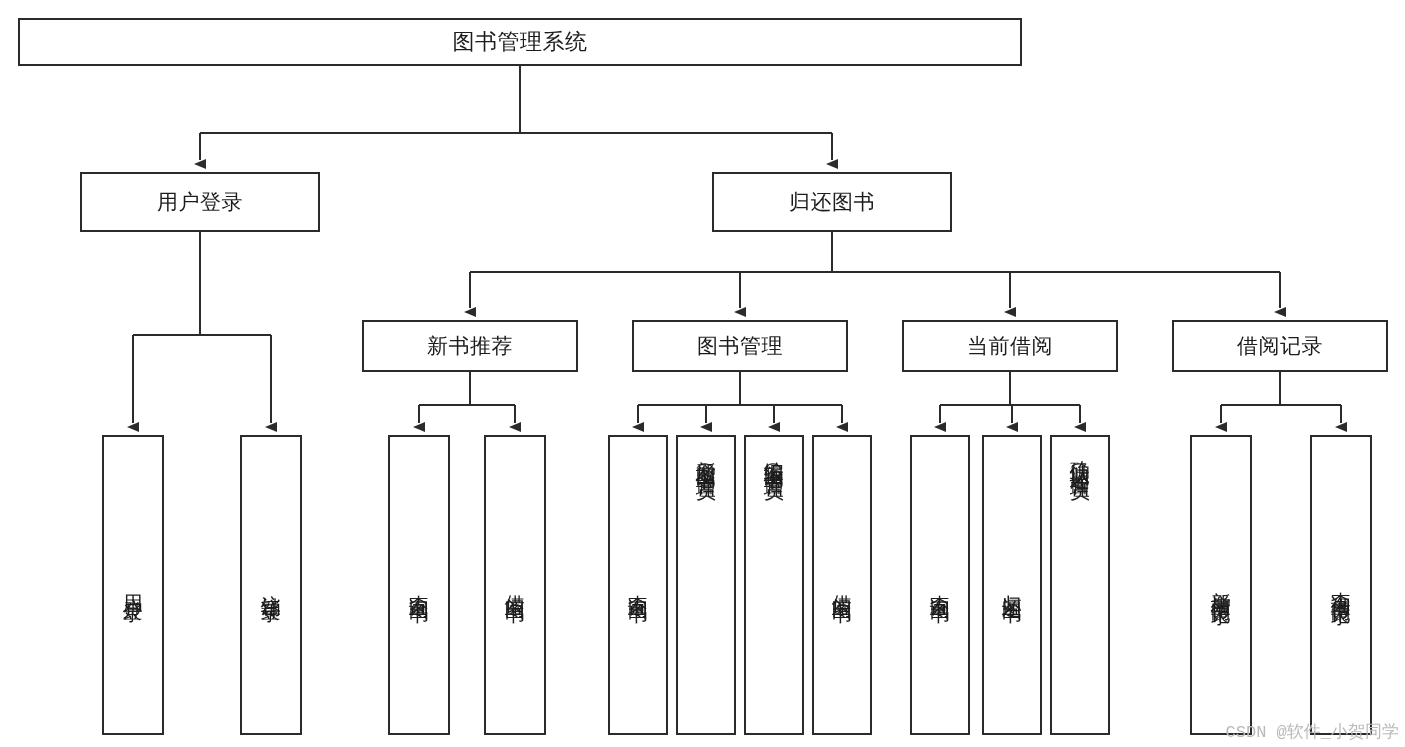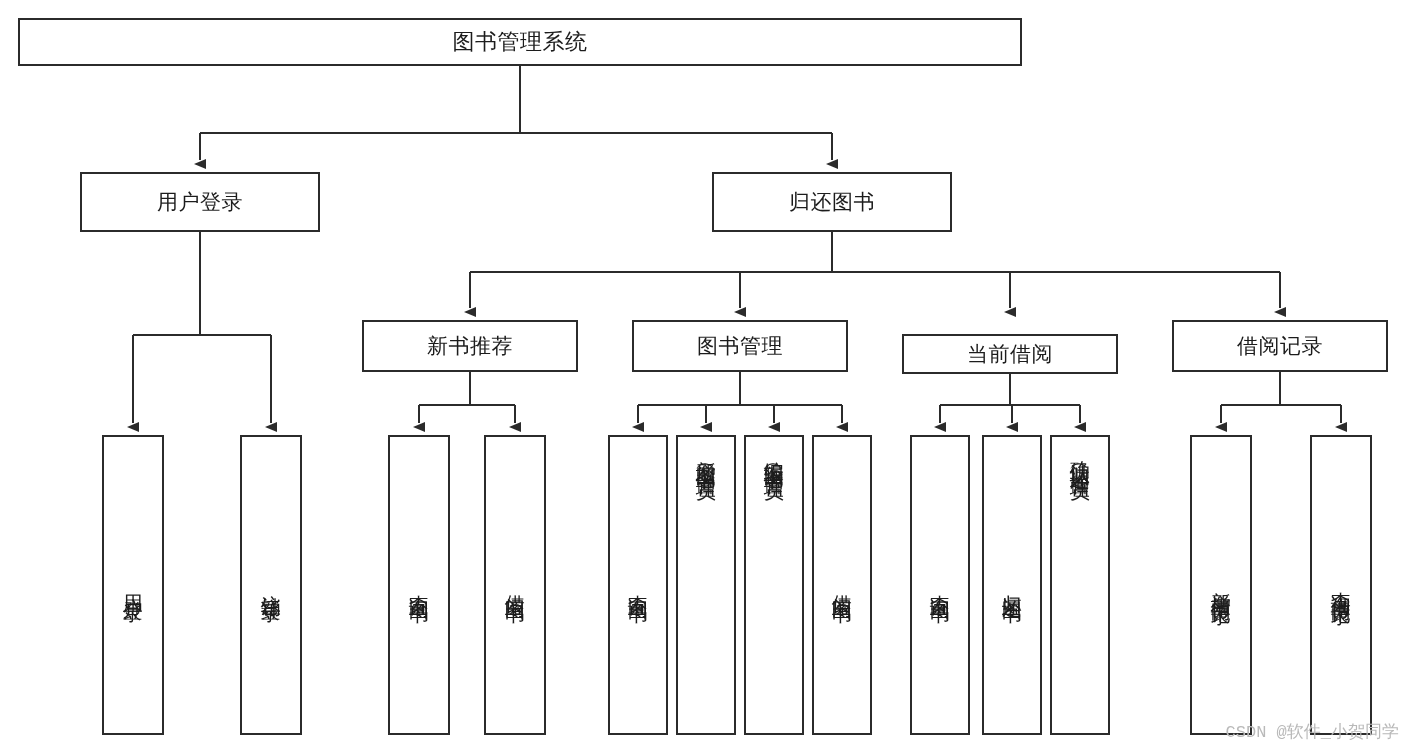--- a/index.html
+++ b/index.html
@@ -110,21 +110,21 @@
       </div>
       <div class="node-box node-h" style="left: 712px; top: 172px; width: 240px; height: 60px; border-color: rgb(43, 43, 43); border-width: 2px;">
         <span class="node-label" style="color: rgb(28, 28, 28);">归还图书</span>
       </div>
       <div class="node-box node-h" style="left: 362px; top: 320px; width: 216px; height: 52px; border-color: rgb(43, 43, 43); border-width: 2px;">
         <span class="node-label" style="color: rgb(28, 28, 28);">新书推荐</span>
       </div>
       <div class="node-box node-h" style="left: 632px; top: 320px; width: 216px; height: 52px; border-color: rgb(43, 43, 43); border-width: 2px;">
         <span class="node-label" style="color: rgb(28, 28, 28);">图书管理</span>
       </div>
-      <div class="node-box node-h" style="left: 902px; top: 320px; width: 216px; height: 40px; border-color: rgb(43, 43, 43); border-width: 2px; margin-top: 14px;">
+      <div class="node-box node-h" style="left: 902px; top: 320px; width: 216px; height: 52px; border-color: rgb(43, 43, 43); border-width: 2px;">
         <span class="node-label" style="color: rgb(28, 28, 28);">当前借阅</span>
       </div>
       <div class="node-box node-h" style="left: 1172px; top: 320px; width: 216px; height: 52px; border-color: rgb(43, 43, 43); border-width: 2px; align-items: center;">
         <span class="node-label" style="color: rgb(28, 28, 28);">借阅记录</span>
       </div>
       <div class="node-box node-v centered" style="left: 102px; top: 435px; width: 62px; height: 300px; border-color: rgb(43, 43, 43); border-width: 2px;">
         <span class="node-label" style="color: rgb(28, 28, 28);">用户登录</span>
       </div>
       <div class="node-box node-v centered" style="left: 240px; top: 435px; width: 62px; height: 300px; border-color: rgb(43, 43, 43); border-width: 2px;">
         <span class="node-label" style="color: rgb(28, 28, 28);">注销登录</span>

